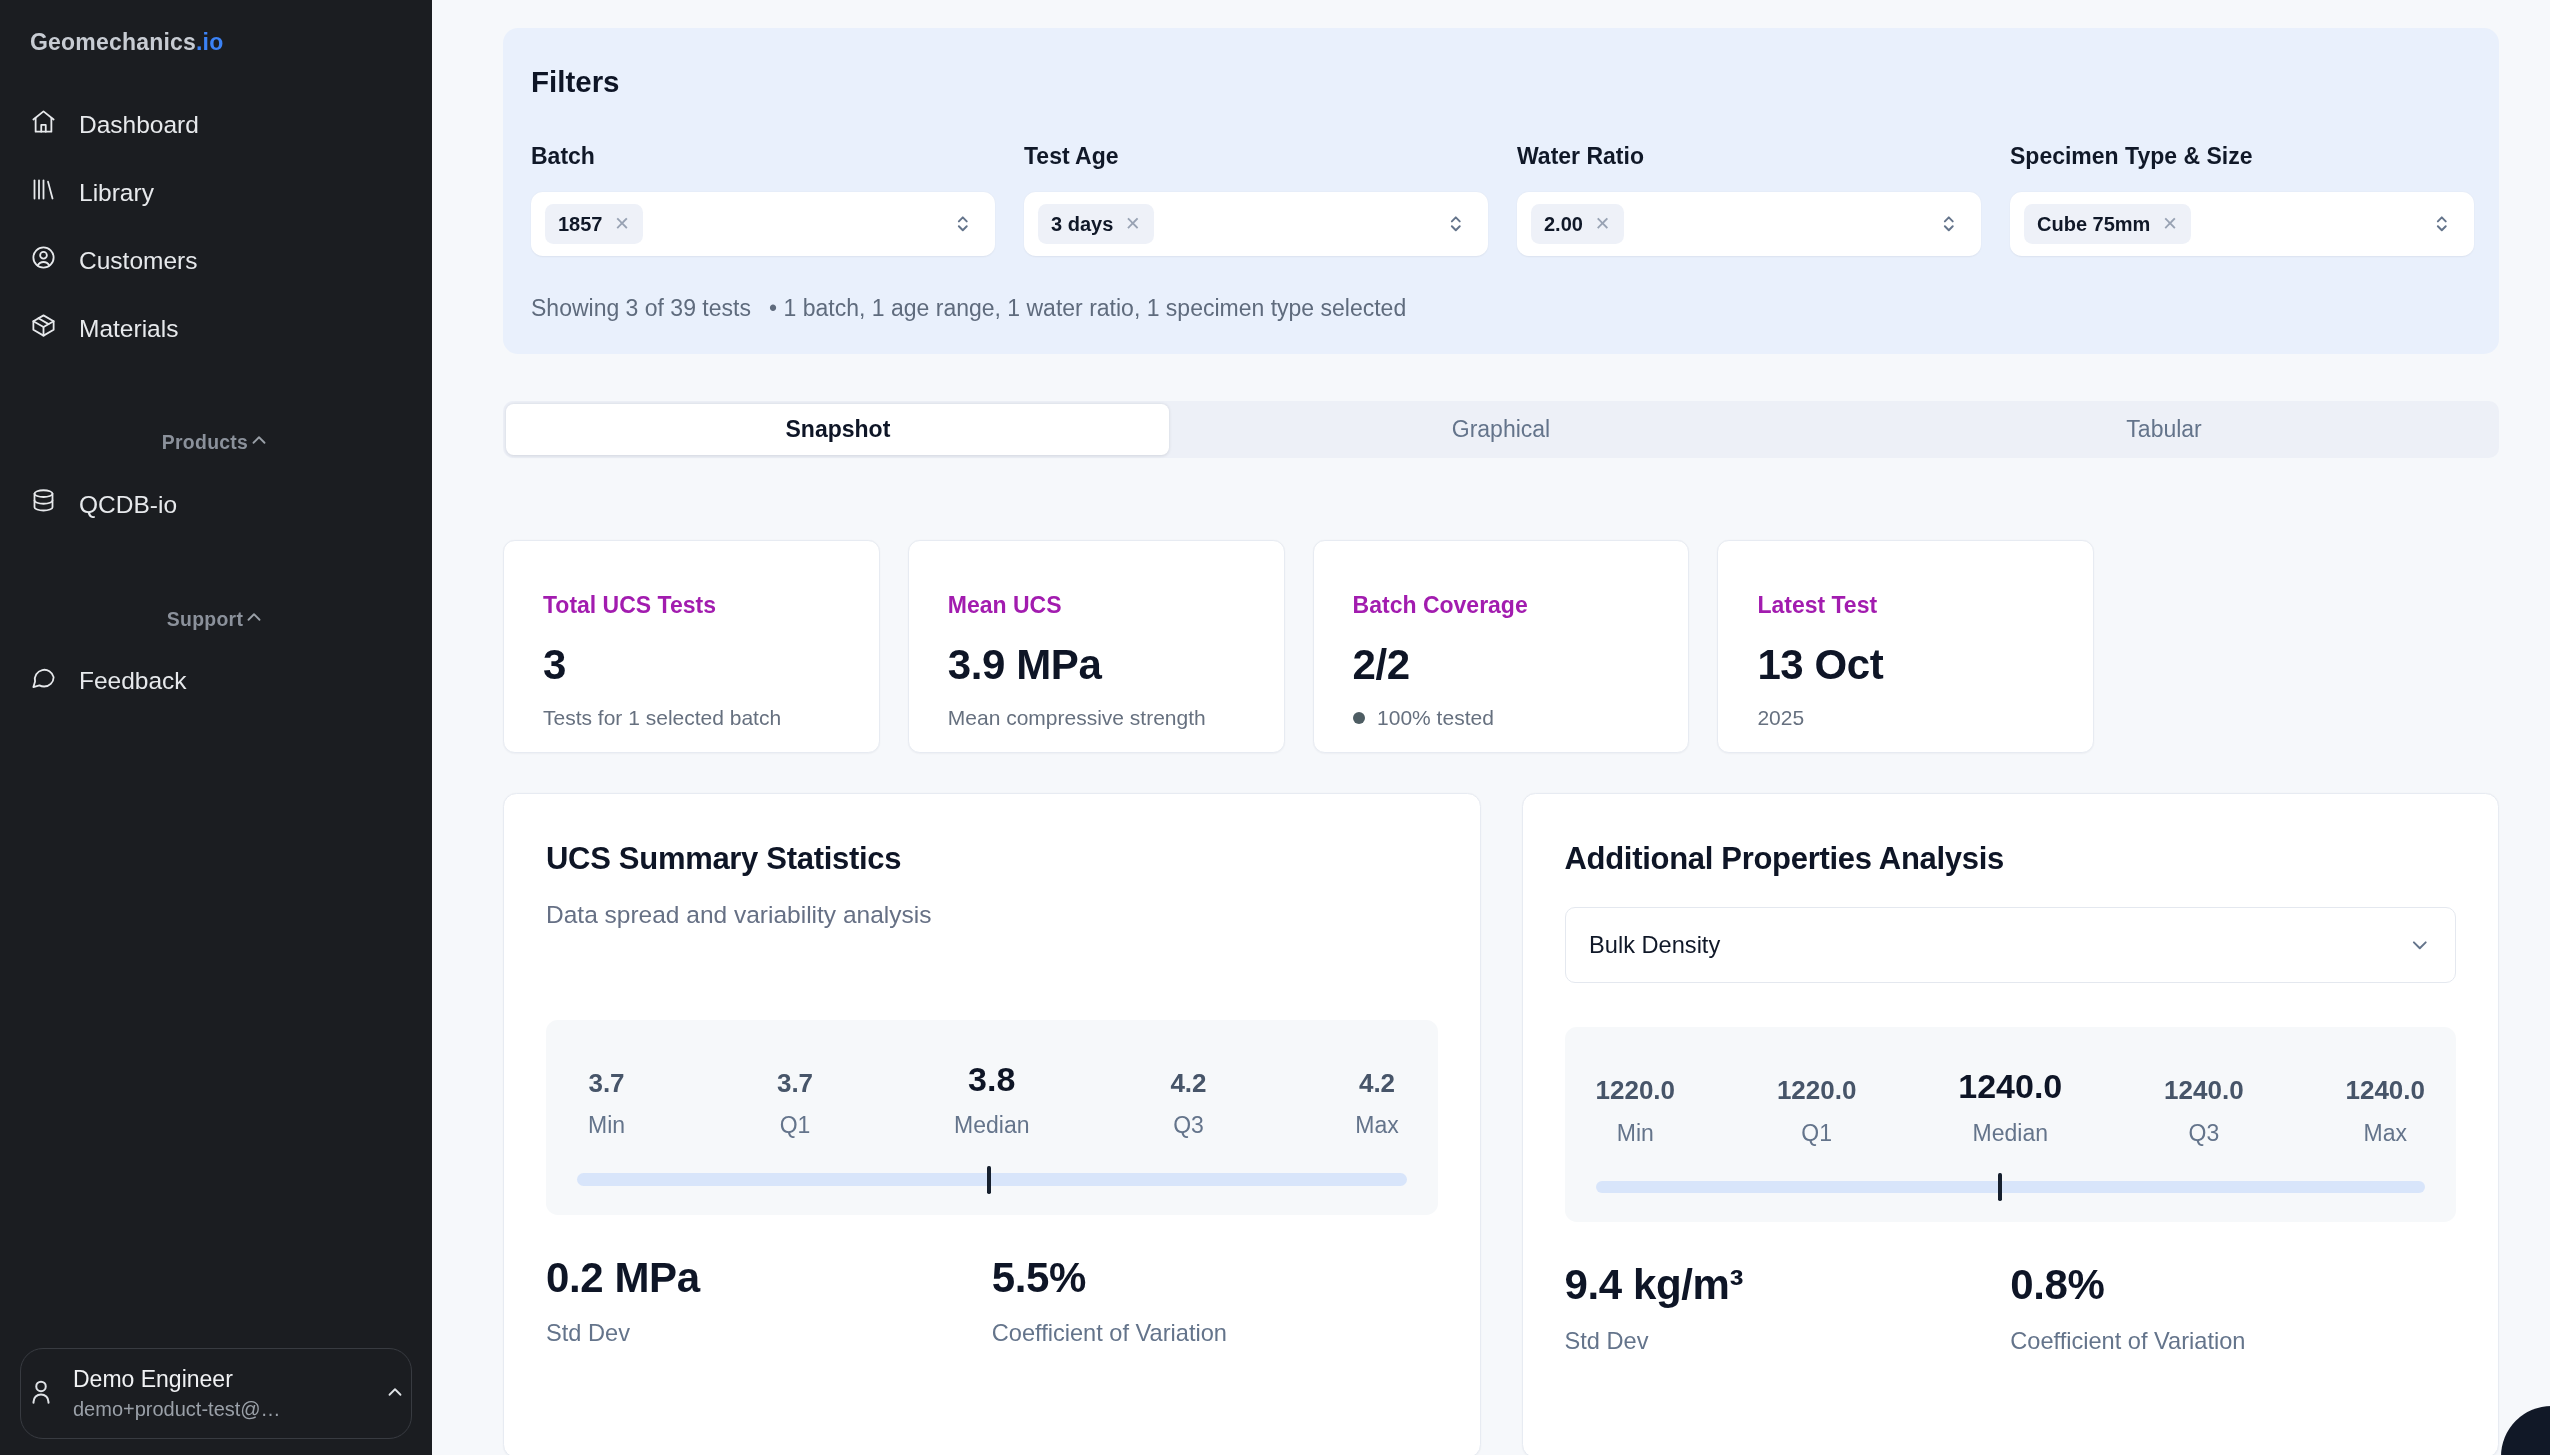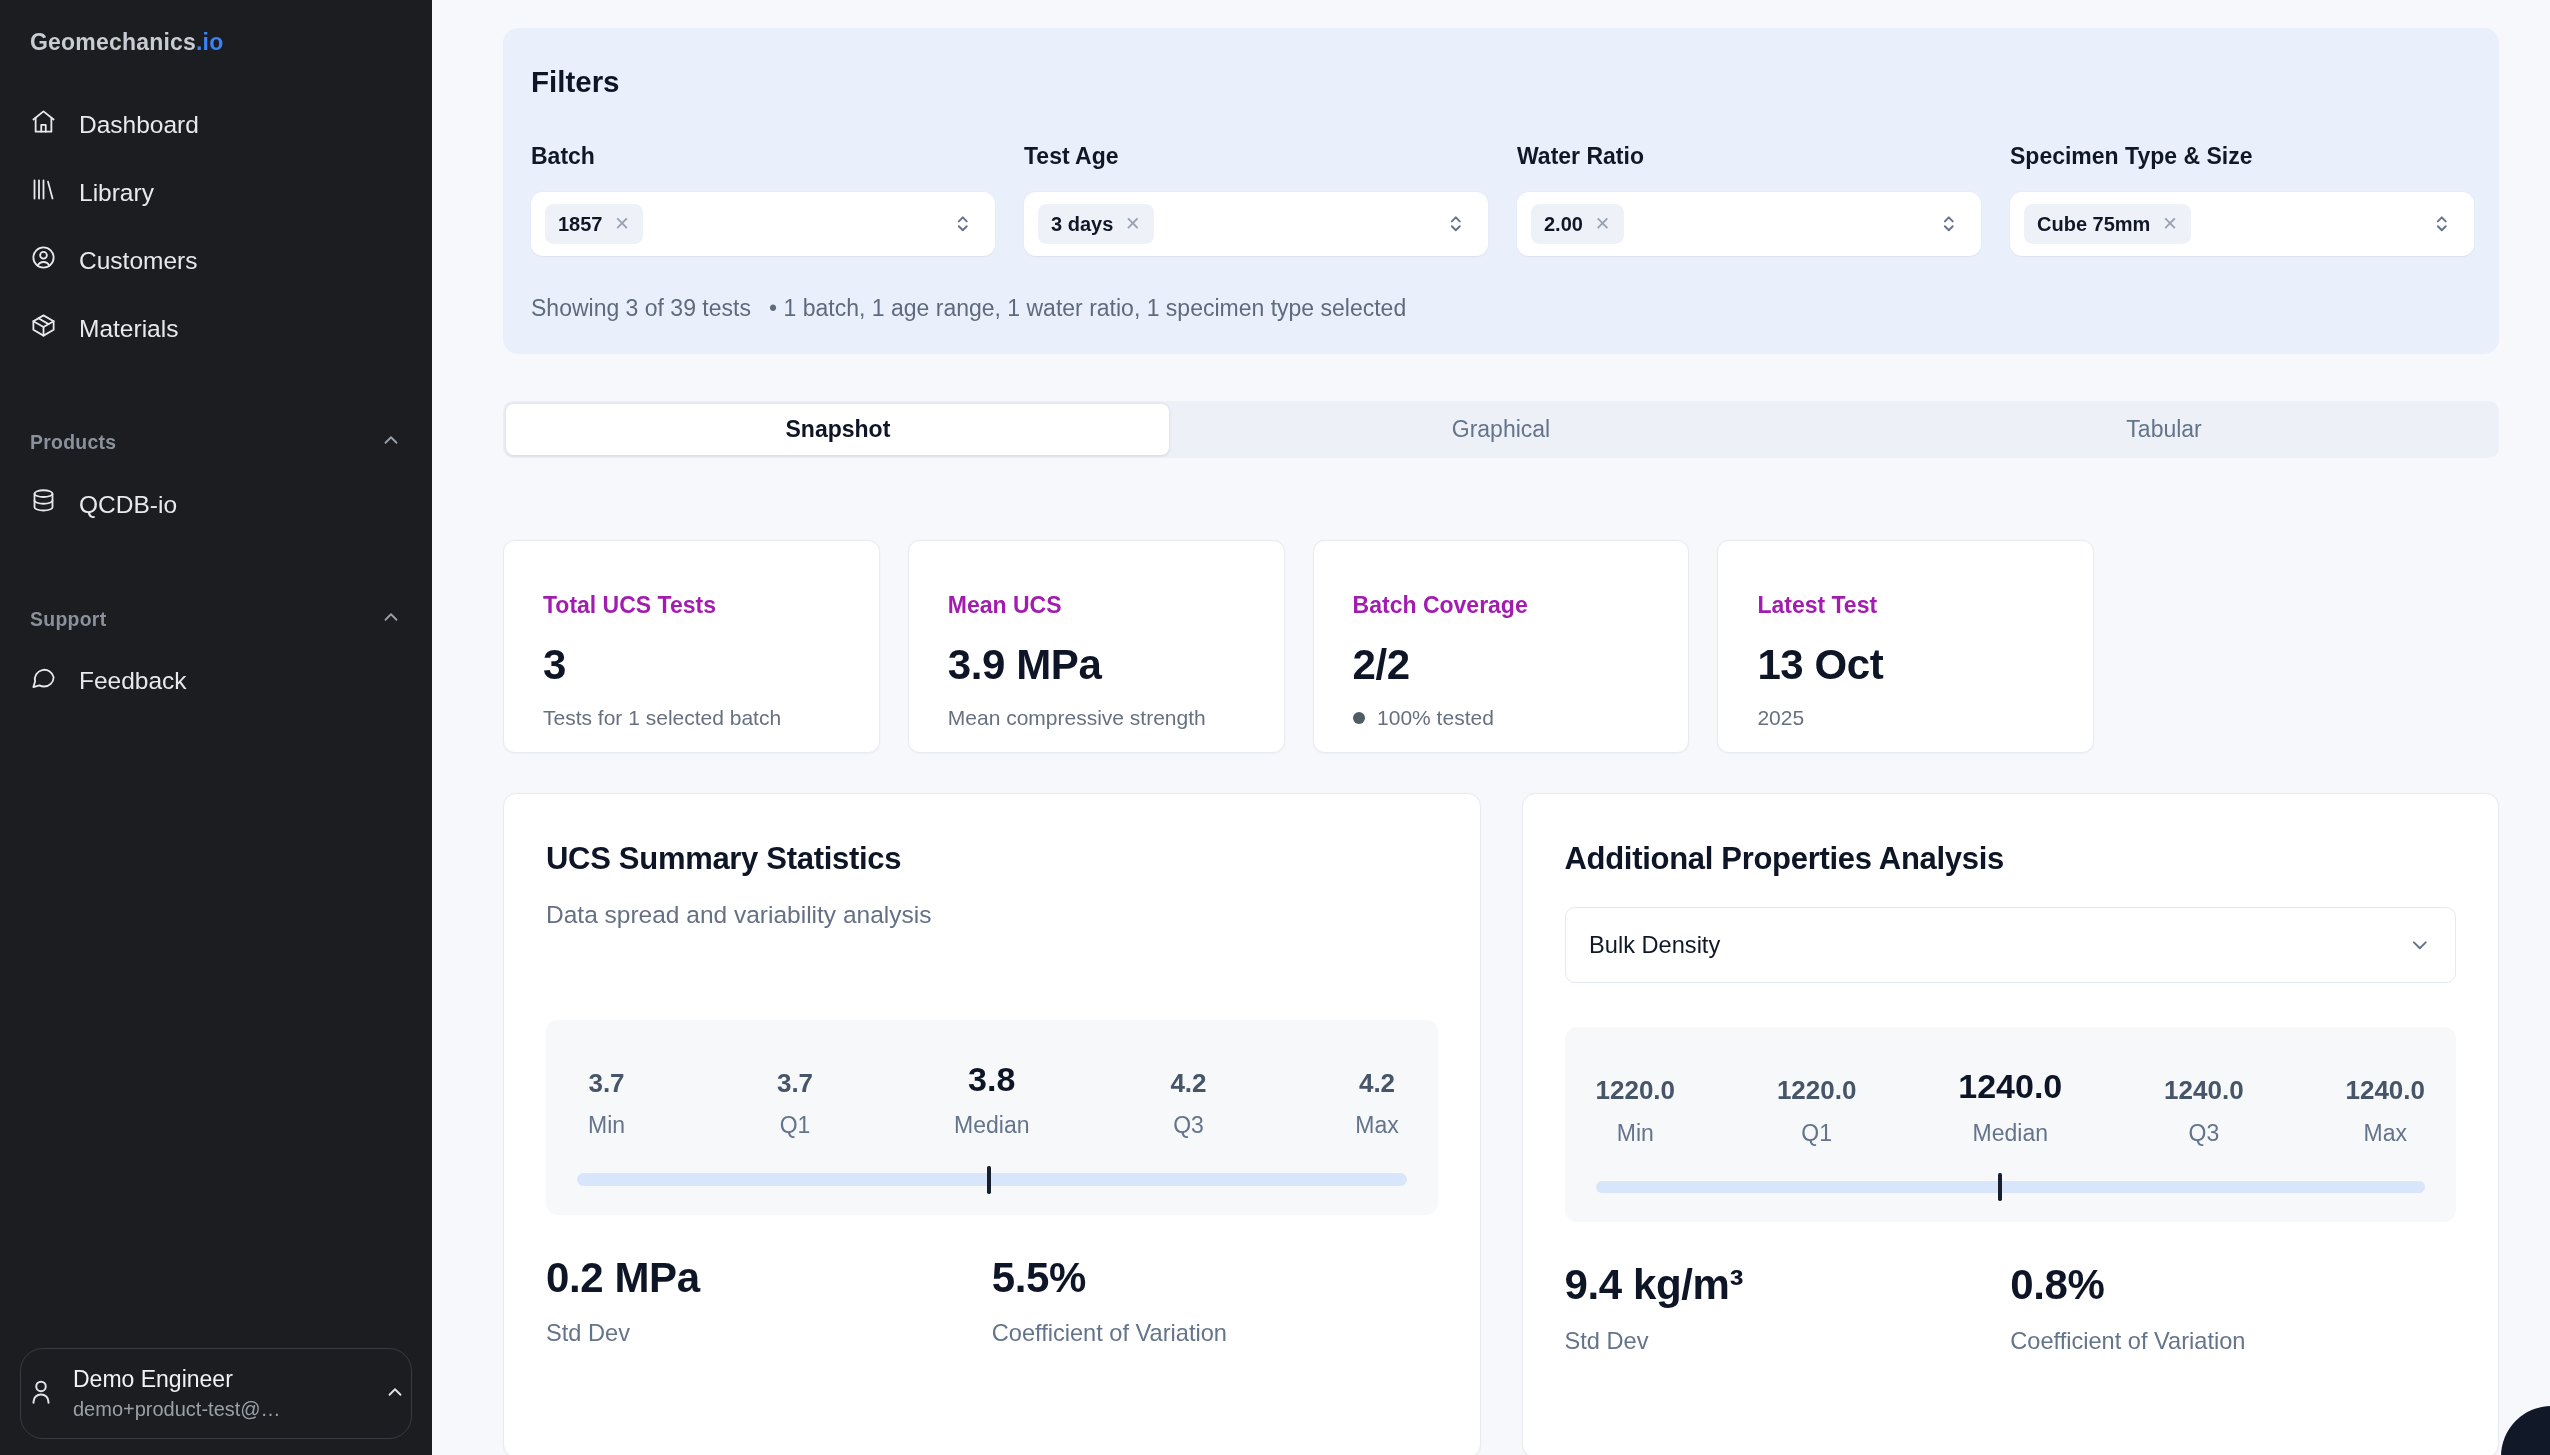--- a/index.html
+++ b/index.html
@@ -18,21 +18,21 @@
   }
   .logo { font-size:23px; font-weight:700; color:#c8ccd3; padding:0 10px; margin-bottom:37px; letter-spacing:0.2px; }
   .logo .io { color:#3b82f6; }
   .nav-item {
     display:flex; align-items:center; gap:22px;
     padding:15px 10px; border-radius:8.4px; cursor:pointer;
     font-size:24.5px; font-weight:400; color:#e7e9ec; margin-bottom:5px;
   }
   .nav-item svg { width:27px; height:27px; stroke:#e7e9ec; }
   .section-head {
-    display:flex; align-items:center; justify-content:space-between;
+    display:flex; align-items:center; justify-content:center;
     padding:8.4px 10px; margin-top:56px; margin-bottom:8.4px;
     font-size:19.4px; font-weight:600; color:#8b919b; letter-spacing:0.3px; cursor:pointer;
   }
   .section-head svg { width:22px; height:22px; stroke:#9aa0a8; }
   .spacer { flex:1; }
   .user-card {
     border:0.8px solid #383b41; border-radius:23px;
     padding:17px 5px; display:flex; align-items:center; gap:17px; cursor:pointer;justify-content:center;
   }
   .user-card svg { width:30px; height:30px; stroke:#dfe2e6; flex:none; }

